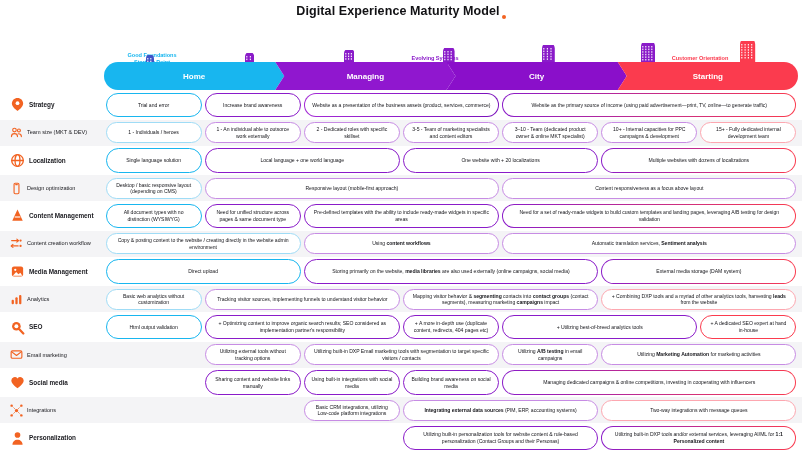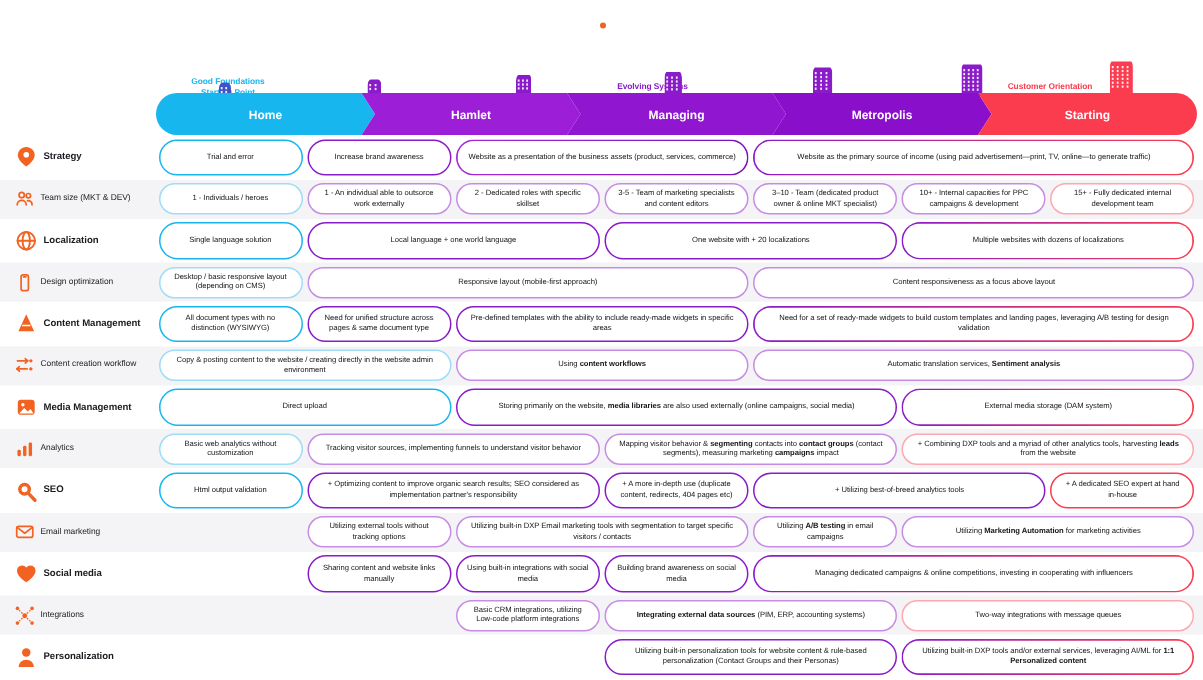--- a/index.html
+++ b/index.html
@@ -107,20 +107,21 @@
       linear-gradient(#fff,#fff) padding-box,
       linear-gradient(90deg,#8a1bc9,#fb3b4e) border-box; }
   .grad-pp  { border:1.2px solid transparent; background:
       linear-gradient(#fff,#fff) padding-box,
       linear-gradient(90deg,#a42ad6,#7a10bb) border-box; }
 </style>
 </head>
 <body>
 
 <div id="title-bar">
+  <span id="doc-title">Digital Experience Maturity Model</span>
   <span id="title-dot"></span>
 </div>
 
 <div id="stage-zone">
   <div class="group-label" id="grp-0" style="color: rgb(24, 182, 239);">
       <div>Good Foundations</div>
       <div>Starting Point</div>
     </div>
   <div class="group-label" id="grp-1" style="color: rgb(138, 27, 201);">
       <div>Evolving Systems</div>
@@ -256,30 +257,26 @@
           <rect x="11.099999999999998" y="16" width="1.2" height="1.5" fill="#ffffff" opacity=".9"></rect>
         </svg>
       </div>
     </div>
   <div id="arrows">
       <div class="stage">
         <div class="shape" style="clip-path: polygon(0px 0px, calc(100% - 9px) 0px, 100% 50%, calc(100% - 9px) 100%, 0px 100%); background: rgb(24, 182, 239); border-top-left-radius: 14px; border-bottom-left-radius: 14px;"></div>
         <span class="stage-label">Home</span>
       </div>
       <div class="stage">
-        <div class="shape" style="clip-path: polygon(0px 0px, calc(100% - 9px) 0px, 100% 50%, calc(100% - 9px) 100%, 0px 100%, 9px 50%); background: rgb(156, 30, 214);"></div>
-        <span class="stage-label">Hamlet</span>
-      </div>
-      <div class="stage">
         <div class="shape" style="clip-path: polygon(0px 0px, calc(100% - 9px) 0px, 100% 50%, calc(100% - 9px) 100%, 0px 100%, 9px 50%); background: rgb(144, 23, 207);"></div>
         <span class="stage-label">Managing</span>
       </div>
       <div class="stage">
         <div class="shape" style="clip-path: polygon(0px 0px, calc(100% - 9px) 0px, 100% 50%, calc(100% - 9px) 100%, 0px 100%, 9px 50%); background: rgb(138, 15, 202);"></div>
-        <span class="stage-label">Metropolis</span>
+        <span class="stage-label">City</span>
       </div>
       <div class="stage">
         <div class="shape" style="clip-path: polygon(0px 0px, 100% 0px, 100% 100%, 0px 100%, 9px 50%); background: rgb(251, 59, 78); border-top-right-radius: 14px; border-bottom-right-radius: 14px;"></div>
         <span class="stage-label">Starting</span>
       </div>
     </div>
 </div>
 
 <div id="matrix">
     <div class="row" style="height: 29.7541px;">

